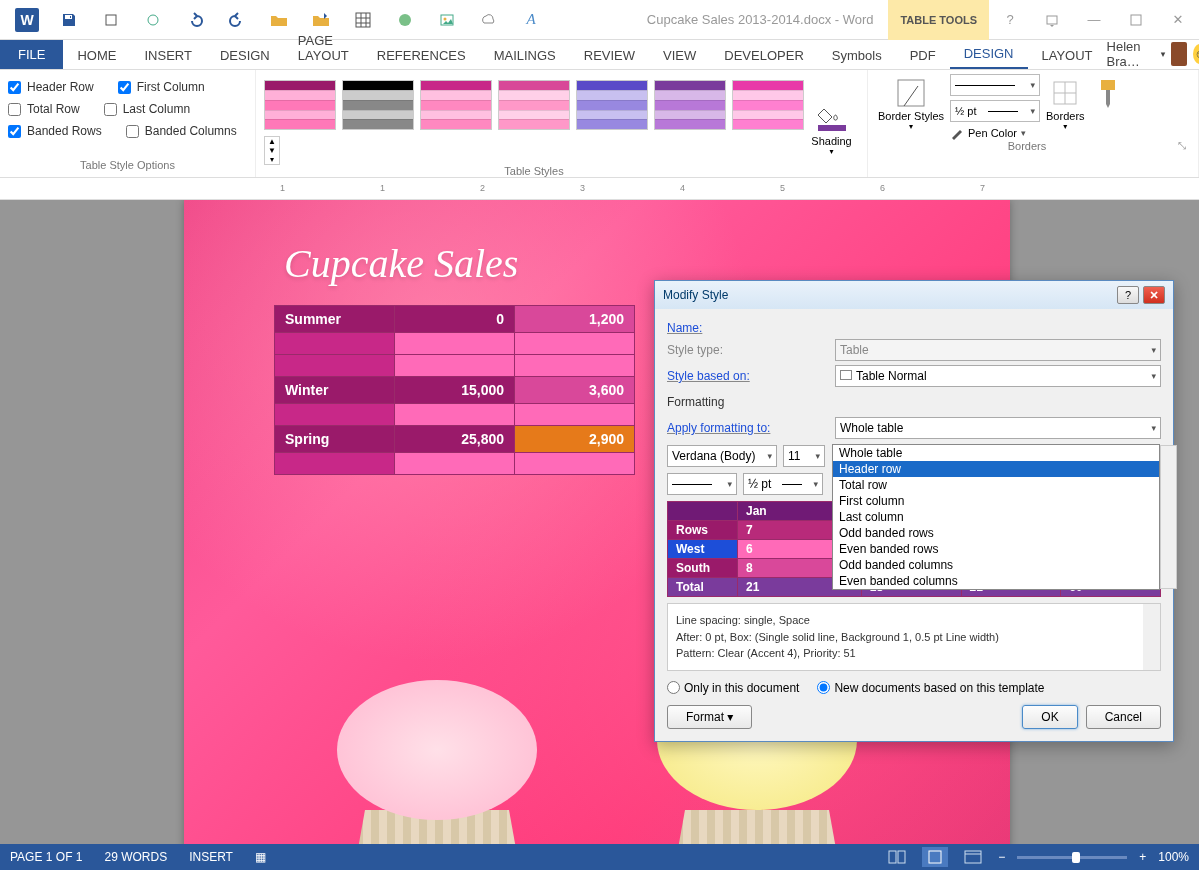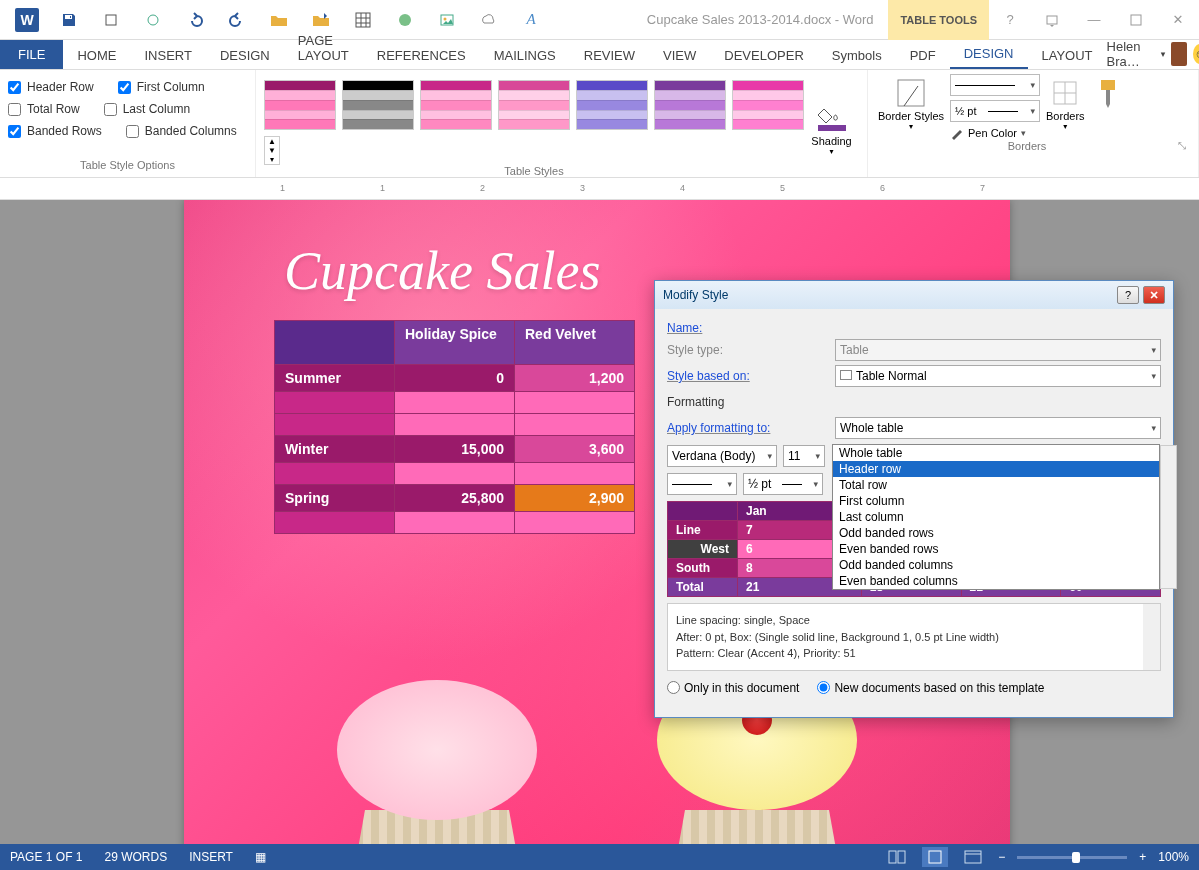--- a/index.html
+++ b/index.html
@@ -48,21 +48,21 @@
 .dialog-launcher { font-size: 10px; color: #888; text-align: right; padding-right: 4px; }
 
 
 .ruler { height: 22px; background: #fff; border-bottom: 1px solid #ddd; position: relative; font-size: 9px; color: #888; }
 .ruler-mark { position: absolute; top: 5px; }
 
 
 .doc-area { position: absolute; top: 200px; left: 0; right: 0; bottom: 26px; background: #969696; overflow: hidden; }
 .page { position: absolute; left: 184px; top: 0; width: 826px; height: 700px; background: linear-gradient(135deg, #f04888 0%, #ff5a9a 30%, #ff3a7a 70%, #e63876 100%); box-shadow: 0 0 8px rgba(0,0,0,0.3); overflow: hidden; }
 .page::before { content: ''; position: absolute; inset: 0; background: radial-gradient(circle at 30% 20%, rgba(255,150,180,0.6), transparent 40%), radial-gradient(circle at 70% 60%, rgba(255,100,150,0.5), transparent 50%); }
-.doc-title { position: relative; font-family: 'Brush Script MT', cursive; font-size: 54px; color: #fff; font-style: italic; padding: 40px 0 0 100px; text-shadow: 0 2px 4px rgba(0,0,0,0.15); }
+.doc-title { position: relative; font-family: 'Brush Script MT', cursive; font-size: 40px; color: #fff; font-style: italic; padding: 40px 0 0 100px; text-shadow: 0 2px 4px rgba(0,0,0,0.15); }
 
 .sales-table { position: relative; margin: 18px 0 0 90px; border-collapse: collapse; }
 .sales-table th, .sales-table td { border: 1px solid #9a2a6a; padding: 5px 10px; font-size: 14px; color: #fff; font-weight: bold; }
 .sales-table th { background: #7a3b9c; text-align: left; height: 44px; vertical-align: top; }
 .sales-table .th-empty { background: #5a2a8c; width: 120px; }
 .sales-table td { text-align: right; width: 120px; }
 .row-summer td:first-child, .row-fall td:first-child, .row-winter td:first-child, .row-spring td:first-child { background: #9a1a6a; text-align: left; }
 .row-summer td:nth-child(2) { background: #9a1a6a; } .row-summer td:nth-child(3) { background: #d9489a; }
 .row-summer2 td { background: #ff6ab8; height: 22px; } .row-summer2 td:first-child { background: #c82888; }
 .row-fall td:nth-child(2) { background: #9a1a6a; } .row-fall td:nth-child(3) { background: #e67a1a; }
@@ -101,21 +101,21 @@
 
 .dropdown-list { position: absolute; left: 832px; top: 444px; width: 328px; background: #fff; border: 1px solid #888; z-index: 100; font-size: 12px; }
 .dd-item { padding: 1px 6px; cursor: pointer; color: #000; }
 .dd-item.sel { background: #1a6ac8; color: #fff; }
 .dd-scroll { position: absolute; right: -18px; top: 0; bottom: 0; width: 17px; background: #f0f0f0; border: 1px solid #ccc; }
 
 .preview-table { width: 100%; border-collapse: collapse; margin: 6px 0; font-size: 12px; }
 .preview-table td { border: 1px solid #9a2a6a; padding: 2px 8px; color: #fff; font-weight: bold; }
 .pv-th { background: #701a75; }
 .pv-east td { background: #b82a7a; } .pv-east td:first-child { background: #9a1a6a; text-align: left; }
-.pv-west td { background: #ff6ab8; } .pv-west td:first-child { background: #404040; text-align: right; } .pv-west td:nth-child(3) { background: #e67a1a; }
+.pv-west td { background: #ff6ab8; } .pv-west td:first-child { background: #1d4ed8; text-align: left; } .pv-west td:nth-child(3) { background: #e67a1a; }
 .pv-south td { background: #d9489a; } .pv-south td:first-child { background: #9a1a6a; text-align: left; }
 .pv-total td { background: #7a3b9c; } .pv-total td:first-child { text-align: left; }
 
 .desc-box { border: 1px solid #ccc; background: #fff; padding: 8px; font-size: 11px; color: #333; margin: 6px 0; line-height: 1.5; position: relative; }
 .desc-scroll { position: absolute; right: 0; top: 0; bottom: 0; width: 17px; background: #f0f0f0; }
 
 .radio-row { display: flex; gap: 18px; margin: 10px 0; align-items: center; font-size: 12px; }
 .radio-row label { display: flex; align-items: center; gap: 4px; }
 
 .dlg-buttons { display: flex; justify-content: space-between; align-items: center; margin-top: 8px; }
@@ -431,25 +431,20 @@
   <span class="ruler-mark" style="left:780px">5</span>
   <span class="ruler-mark" style="left:880px">6</span>
   <span class="ruler-mark" style="left:980px">7</span>
 </div>
 
 <div class="doc-area">
   <div class="page">
     <div class="doc-title">Cupcake Sales</div>
     <table class="sales-table">
       <tbody>
-          <tr>
-        <th class="th-empty"></th>
-        <th>Holiday Spice</th>
-        <th>Red Velvet</th>
-      </tr>
       <tr class="row-summer">
             <td>Summer</td>
             <td>0</td>
             <td>1,200</td>
           </tr>
       <tr class="row-summer2">
             <td></td>
             <td></td>
             <td></td>
           </tr>
@@ -553,21 +548,21 @@
     <table class="preview-table">
       <tbody>
           <tr>
             <td class="pv-th" style="width:70px"></td>
             <td class="pv-th">Jan</td>
             <td class="pv-th"></td>
             <td class="pv-th"></td>
             <td class="pv-th"></td>
           </tr>
       <tr class="pv-east">
-            <td>Line</td>
+            <td>Rows</td>
             <td>7</td>
             <td>7</td>
             <td>5</td>
             <td>19</td>
           </tr>
       <tr class="pv-west">
             <td>West</td>
             <td>6</td>
             <td>4</td>
             <td>7</td>
@@ -601,20 +596,27 @@
       <label>
           <input type="radio" name="scope" style="">
           <span>Only in this document</span>
         </label>
       <label>
           <input type="radio" name="scope" checked="" style="">
           <span>New documents based on this template</span>
         </label>
     </div>
 
+    <div class="dlg-buttons">
+      <button class="btn"><span>Format</span> ▾</button>
+      <div style="display:flex;gap:8px">
+        <button class="btn primary">OK</button>
+        <button class="btn">Cancel</button>
+      </div>
+    </div>
   </div>
 </div>
 
 <div class="dropdown-list">
   <div class="dd-item">Whole table</div>
   <div class="dd-item sel">Header row</div>
   <div class="dd-item">Total row</div>
   <div class="dd-item">First column</div>
   <div class="dd-item">Last column</div>
   <div class="dd-item">Odd banded rows</div>

